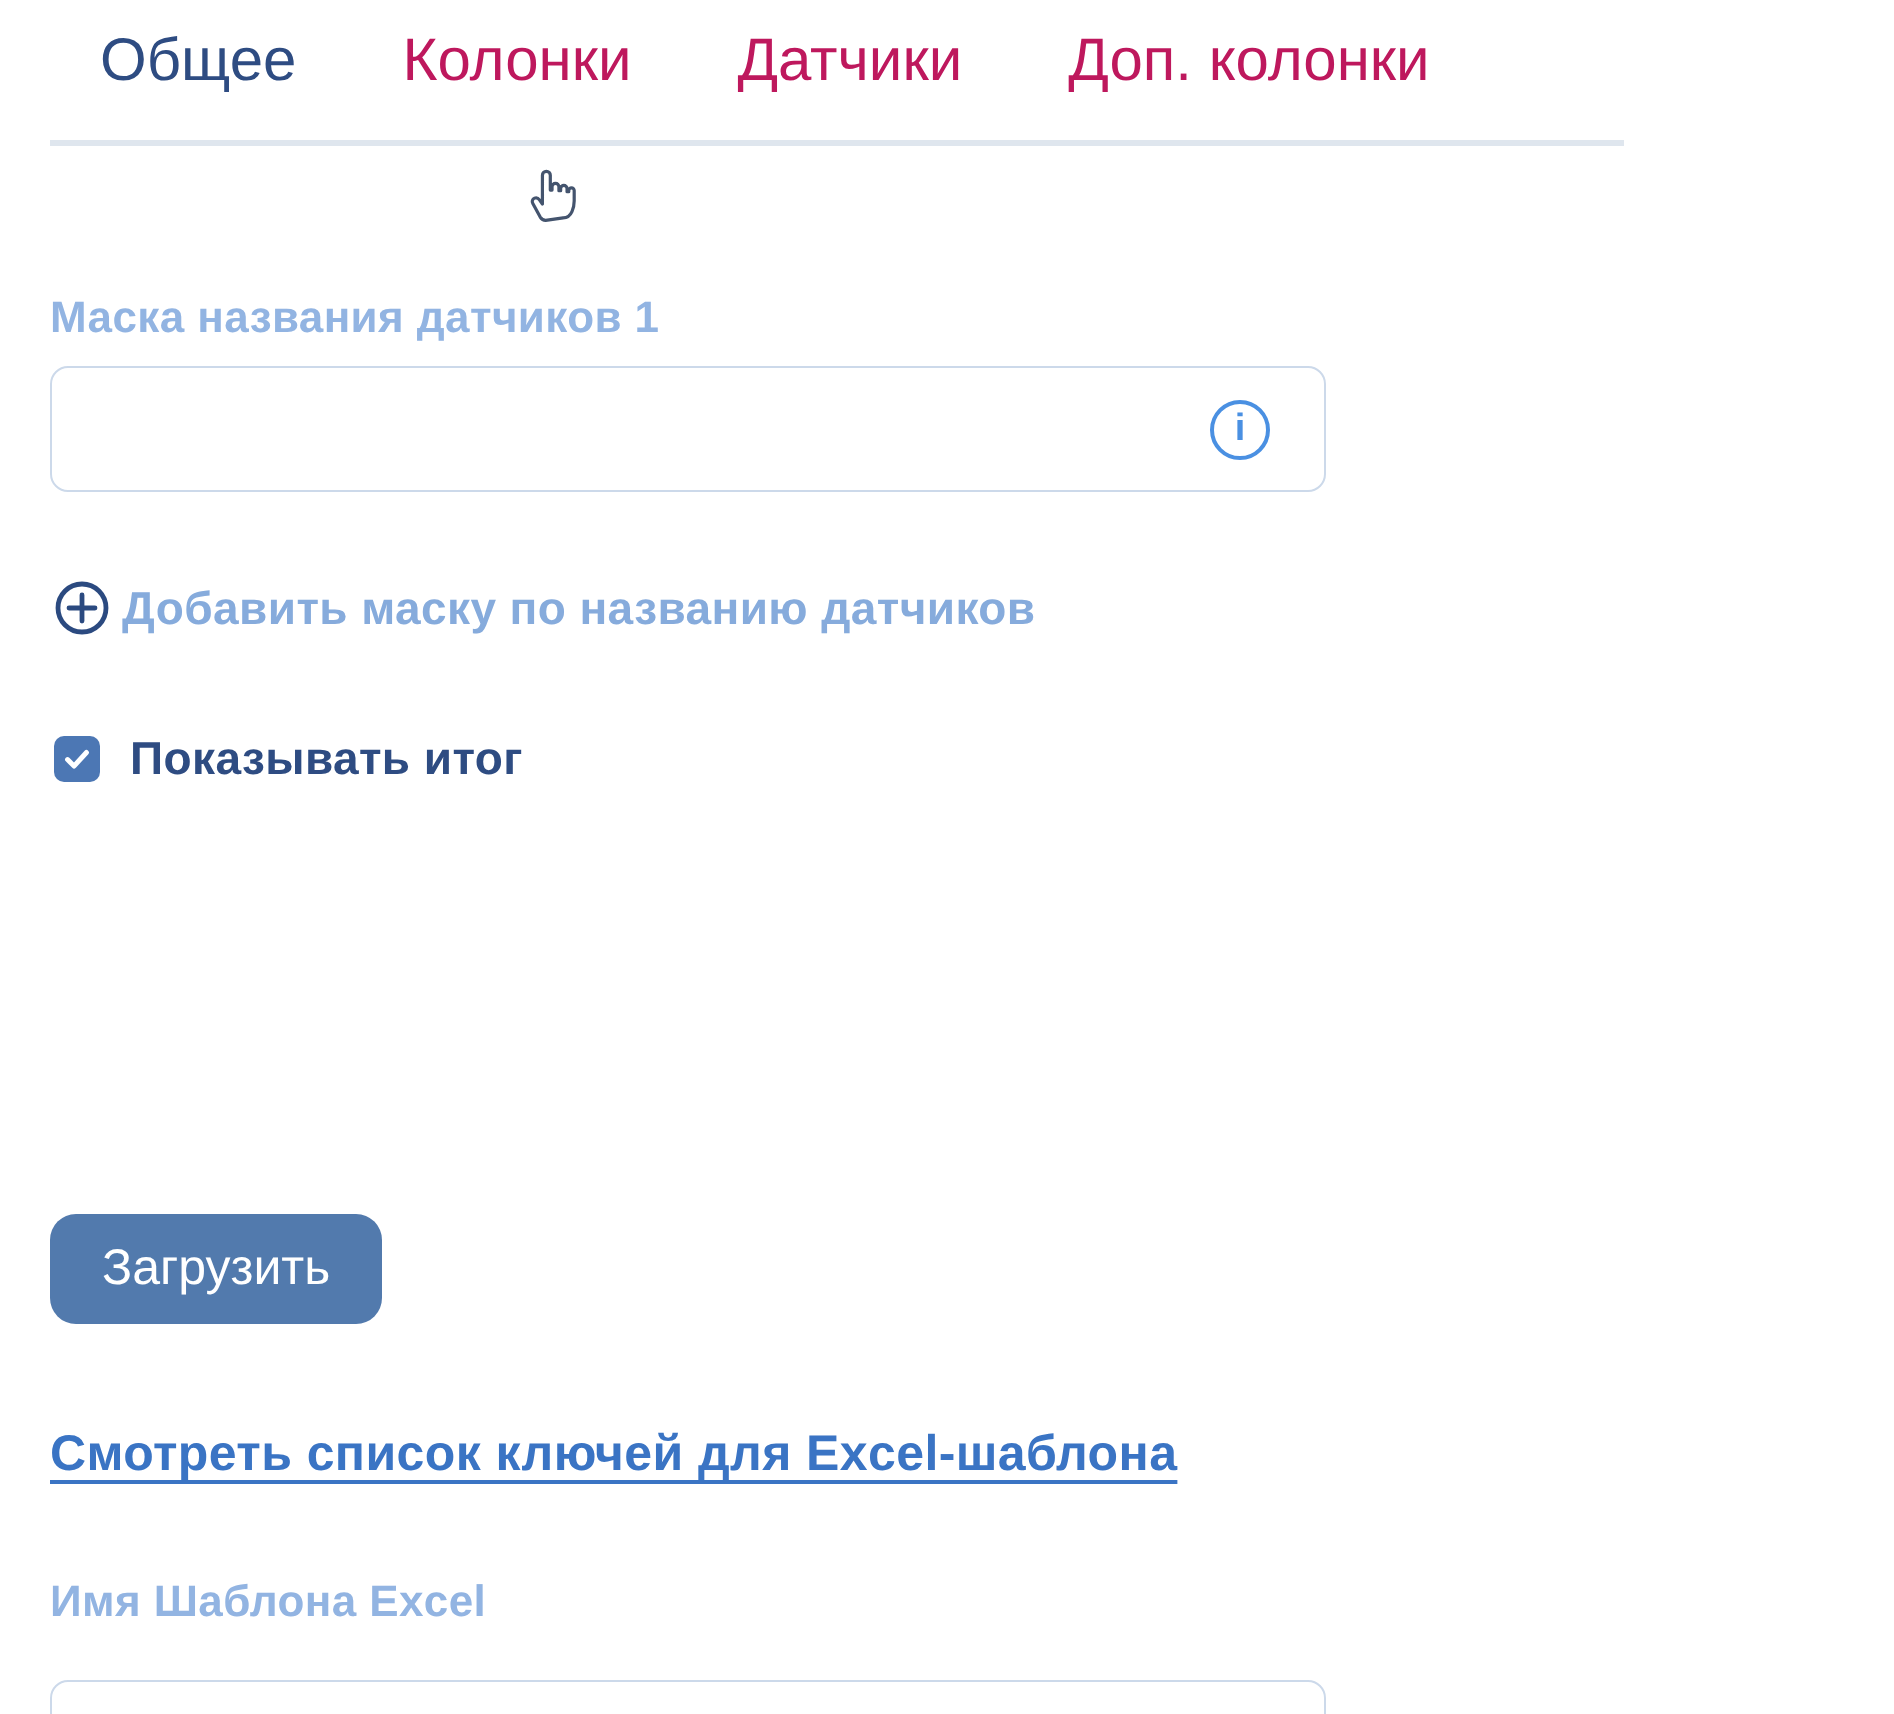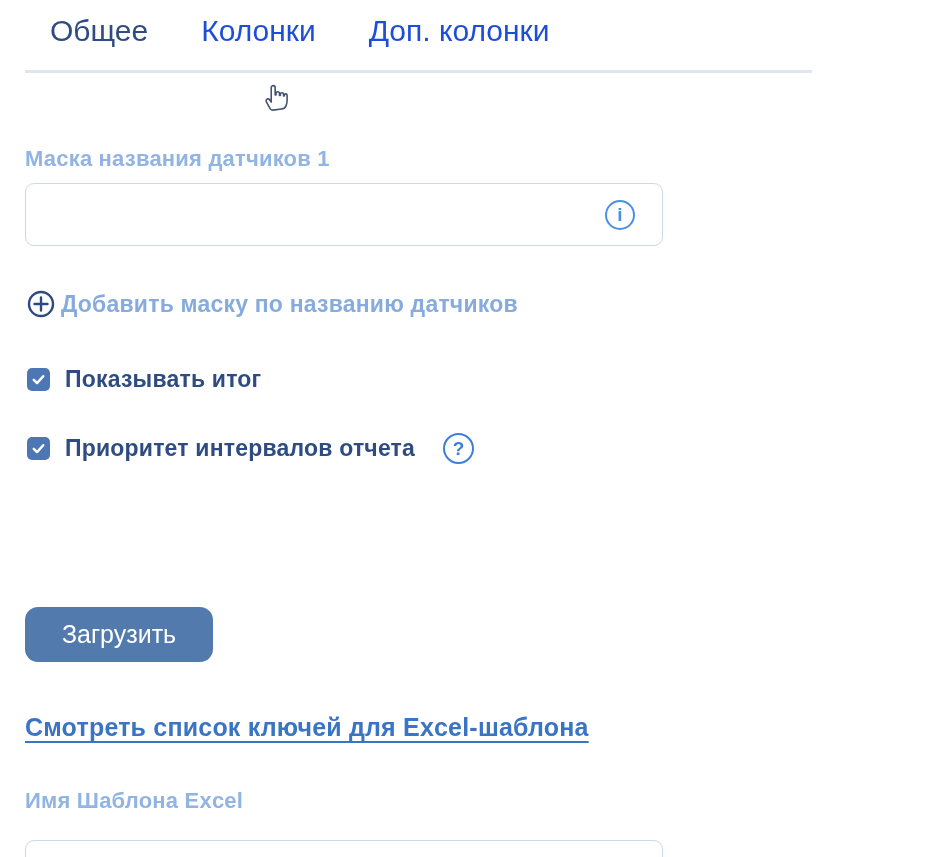--- a/index.html
+++ b/index.html
@@ -15,21 +15,21 @@
     overflow: hidden;
   }
 
   
   .tabs {
     position: absolute; left: 50px; top: 14px;
     display: flex; gap: 53px; align-items: baseline;
   }
   .tab {
     font-size: 30px; font-weight: 400;
-    color: #1d4ed8; cursor: pointer; white-space: nowrap;
+    color: #be185d; cursor: pointer; white-space: nowrap;
   }
   .tab.active { color: #2e4c82; }
   .tabs-divider {
     position: absolute; left: 25px; right: 0; top: 70px;
     height: 3px; background: #dfe6ee;
   }
 
   
   .hand-cursor { position: absolute; left: 262px; top: 80px; }
 
@@ -95,39 +95,40 @@
     cursor: pointer; flex: 0 0 auto; background: #fff;
   }
 
   
   .upload-btn {
     position: absolute; left: 25px; top: 607px;
     background: #527aad; color: #ffffff;
     border: none; border-radius: 13px;
     font-family: "Liberation Sans", sans-serif;
     font-size: 25px; font-weight: 400;
-    padding: 13px 37px; cursor: pointer;
+    padding: 13px 26px; cursor: pointer;
   }
 
   
   .keys-link {
     position: absolute; left: 25px; top: 713px;
     font-size: 25px; font-weight: 700; color: #3a74c4;
     text-decoration: underline; text-underline-offset: 5px;
     cursor: pointer; letter-spacing: 0.2px; text-align: center;
   }
 </style>
 </head>
 <body>
 
 <div class="screen">
 
   <nav class="tabs">
     <div class="tab active">Общее</div>
     <div class="tab">Колонки</div>
+    <div class="tab">Датчики</div>
     <div class="tab">Доп. колонки</div>
   </nav>
   <div class="tabs-divider"></div>
 
   <div class="hand-cursor">
     <svg width="30" height="32" viewBox="0 0 24 26">
       <path d="M8.6 24.5c-.9 0-1.7-.5-2.2-1.3l-3-5.5c-.5-.9-.2-1.8.7-2.2.7-.3 1.5 0 2 .7l1.2 1.7V6.2c0-.9.7-1.6 1.6-1.6.9 0 1.6.7 1.6 1.6v6h.7v-1.3c0-.8.6-1.4 1.4-1.4.8 0 1.4.6 1.4 1.4v1.6h.7v-.9c0-.7.6-1.3 1.3-1.3s1.3.6 1.3 1.3v1.3h.7v-.5c0-.6.5-1.1 1.1-1.1.6 0 1.1.5 1.1 1.1v4.3c0 1.6-.3 3-.9 4.3-.7 1.6-1.9 2.5-3.6 2.5z" fill="#ffffff" stroke="#44546e" stroke-width="1.3" stroke-linejoin="round"></path>
     </svg>
   </div>
 
@@ -147,29 +148,20 @@
 
   <div class="check-row row-total">
     <span class="checkbox">
       <svg width="15" height="13" viewBox="0 0 24 22">
         <path d="M4 11.5l5.5 5.5L20 5.5" stroke="#ffffff" stroke-width="4.2" fill="none" stroke-linecap="round" stroke-linejoin="round"></path>
       </svg>
     </span>
     <span class="check-label">Показывать итог</span>
   </div>
 
-  <div class="check-row row-priority">
-    <span class="checkbox">
-      <svg width="15" height="13" viewBox="0 0 24 22">
-        <path d="M4 11.5l5.5 5.5L20 5.5" stroke="#ffffff" stroke-width="4.2" fill="none" stroke-linecap="round" stroke-linejoin="round"></path>
-      </svg>
-    </span>
-    <span class="check-label">Приоритет интервалов отчета</span>
-    <span class="question-icon">?</span>
-  </div>
 
 
   <button class="upload-btn">Загрузить</button>
 
   <a class="keys-link">Смотреть список ключей для Excel-шаблона</a>
 
   <div class="field-label lbl-name">Имя Шаблона Excel</div>
   <div class="input-wrap last">
     <input class="text-input" type="text" value="" style="">
   </div>

